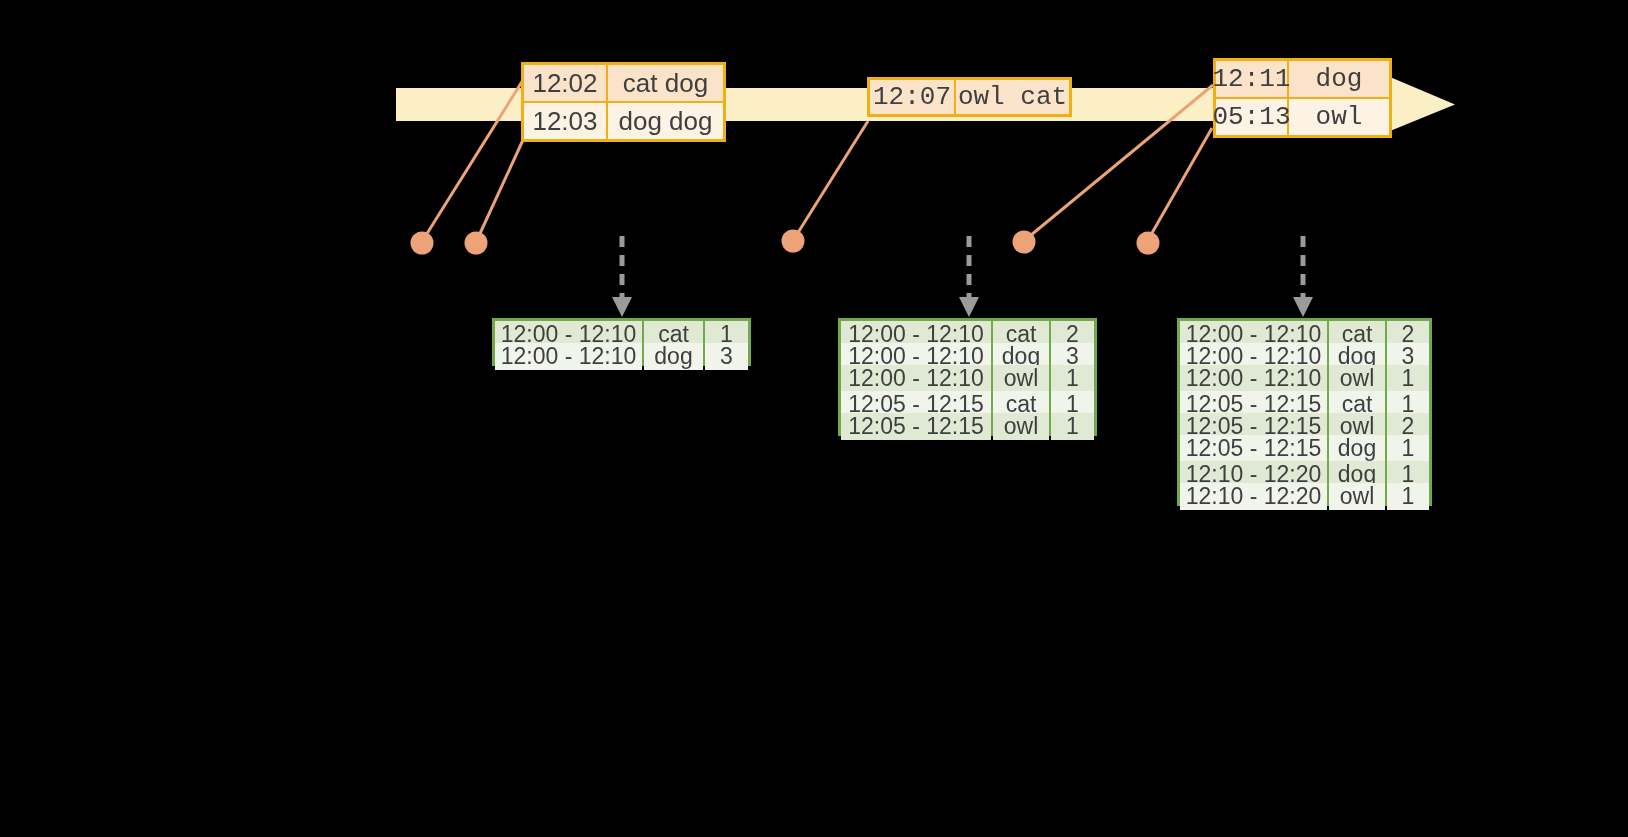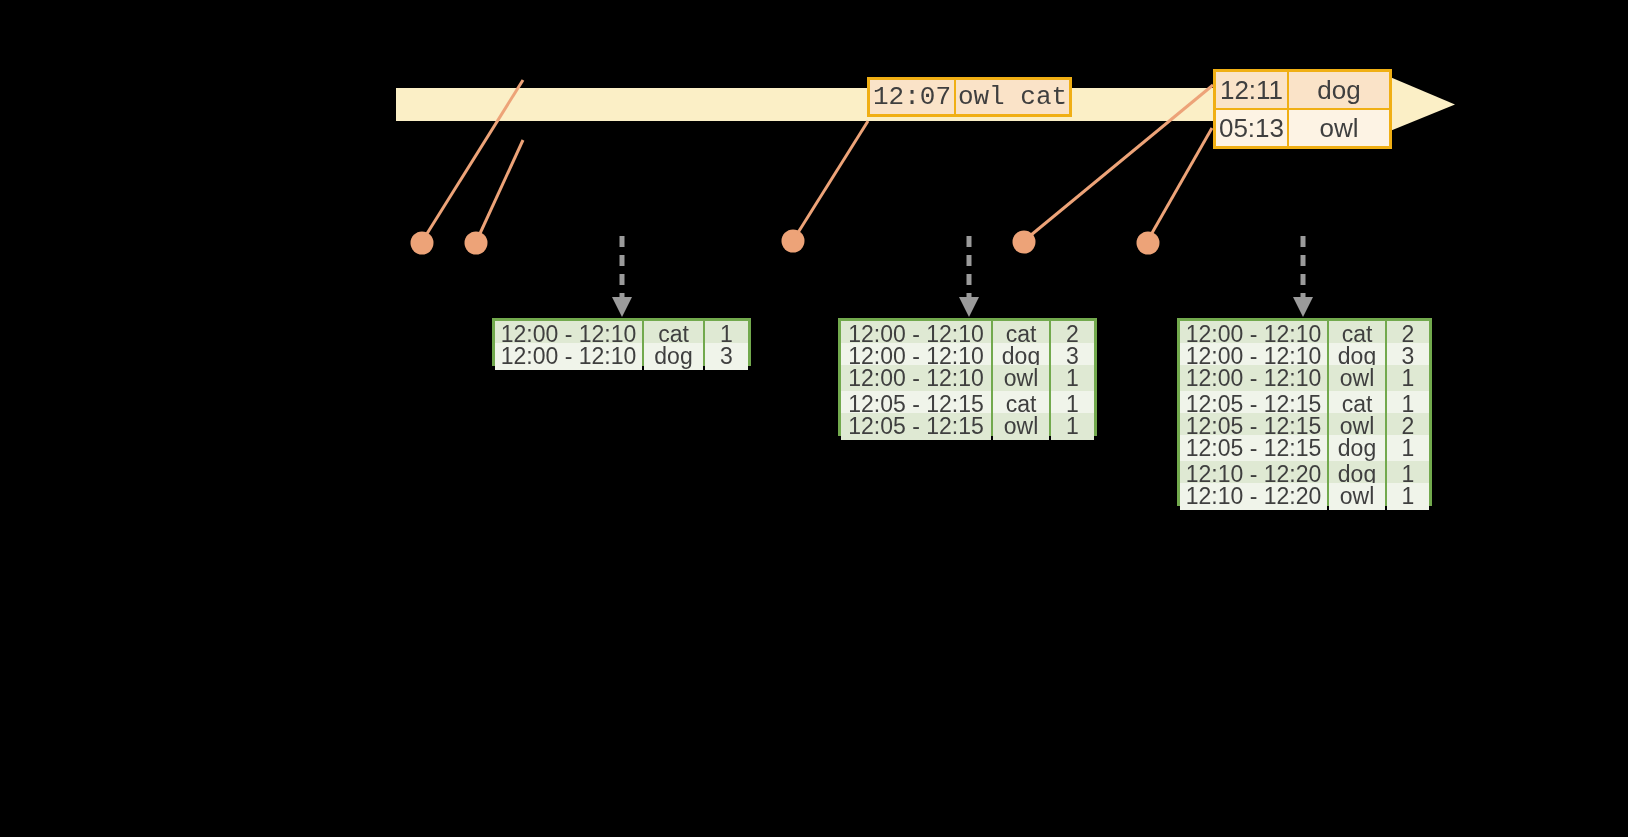--- a/index.html
+++ b/index.html
@@ -9,21 +9,21 @@
 
   
   .etable{position:absolute;display:grid;gap:2px;z-index:2;
           background:var(--event-border,#f0af14);border:3px solid var(--event-border,#f0af14);}
   .etable .cell{display:flex;align-items:center;justify-content:center;
                 font-size:26px;color:var(--text,#3f3f3f);}
   .peach{background:var(--event-row-peach,#fae3c8);}
   .cream{background:var(--event-row-cream,#fdf3e4);}
   #eventA{left:521px;top:62px;grid-template-columns:82px 115px;grid-auto-rows:36px;}
   #eventB{left:867px;top:77px;grid-template-columns:84px 113px;grid-auto-rows:34px;font-family:Liberation Mono, monospace;}
-  #eventC{left:1213px;top:69px;grid-template-columns:71px 100px;grid-auto-rows:36px;}
+  #eventC{left:1213px;top:58px;grid-template-columns:71px 100px;grid-auto-rows:36px;font-family:Liberation Mono, monospace;}
 
   
   .rtable{position:absolute;display:flex;flex-direction:column;gap:2px;z-index:2;
           background:var(--result-border,#72a94d);border:3px solid var(--result-border,#72a94d);}
   .rrow{display:grid;gap:2px;height:20px;}
   .t1 .rrow{grid-template-columns:147px 59px 43px;}
   .t2 .rrow{grid-template-columns:150px 56px 43px;}
   .t3 .rrow{grid-template-columns:147px 56px 42px;}
   .sep{margin-top:4px;}
   .rtable .cell{display:flex;align-items:center;justify-content:center;
@@ -63,20 +63,26 @@
       <line x1="969" y1="236" x2="969" y2="299"></line>
       <line x1="1303" y1="236" x2="1303" y2="299"></line>
     </g>
     <g fill="#9b9b9b">
       <polygon points="612,297 632,297 622,317"></polygon>
       <polygon points="959,297 979,297 969,317"></polygon>
       <polygon points="1293,297 1313,297 1303,317"></polygon>
     </g>
   </svg>
 
+  <div id="eventA" class="etable">
+    <div class="cell peach">12:02</div>
+    <div class="cell peach">cat dog</div>
+    <div class="cell cream">12:03</div>
+    <div class="cell cream">dog dog</div>
+  </div>
 
   <div id="eventB" class="etable">
     <div class="cell peach">12:07</div>
     <div class="cell peach">owl cat</div>
   </div>
 
   <div id="eventC" class="etable">
     <div class="cell peach">12:11</div>
     <div class="cell peach">dog</div>
     <div class="cell cream">05:13</div>

